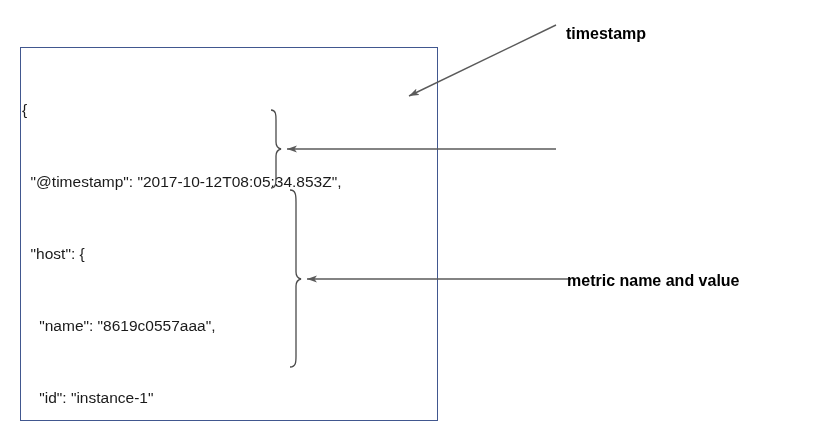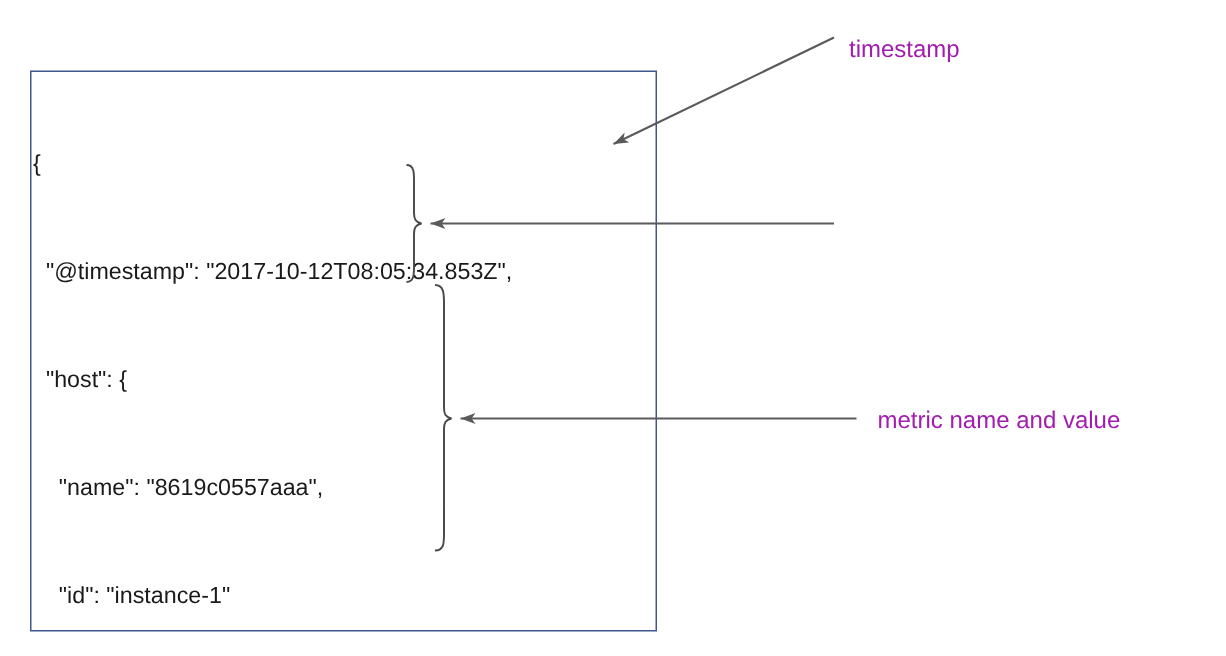--- a/index.html
+++ b/index.html
@@ -49,26 +49,27 @@
     height: 24px;
     white-space: pre;
   }
 
   
   .annot-label {
     position: absolute;
     font-family: "Liberation Sans", sans-serif;
     font-size: 16px;
     line-height: 20px;
-    color: #a21caf;
+    color: #000000;
     white-space: nowrap;
+    font-weight: bold;
   }
   .lbl-timestamp { left: 566px; top: 24px; }
   .lbl-dimensions { left: 566px; top: 140px; }
-  .lbl-metric { left: 585px; top: 271px; }
+  .lbl-metric { left: 567px; top: 271px; }
 
   
   #overlay {
     position: absolute;
     left: 0; top: 0;
     width: 817px;
     height: 437px;
     pointer-events: none;
   }
 </style>

